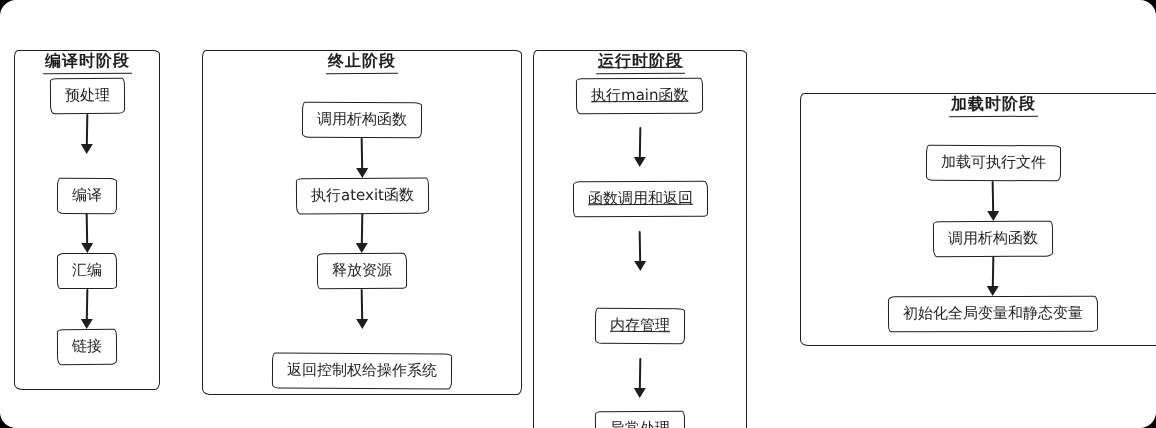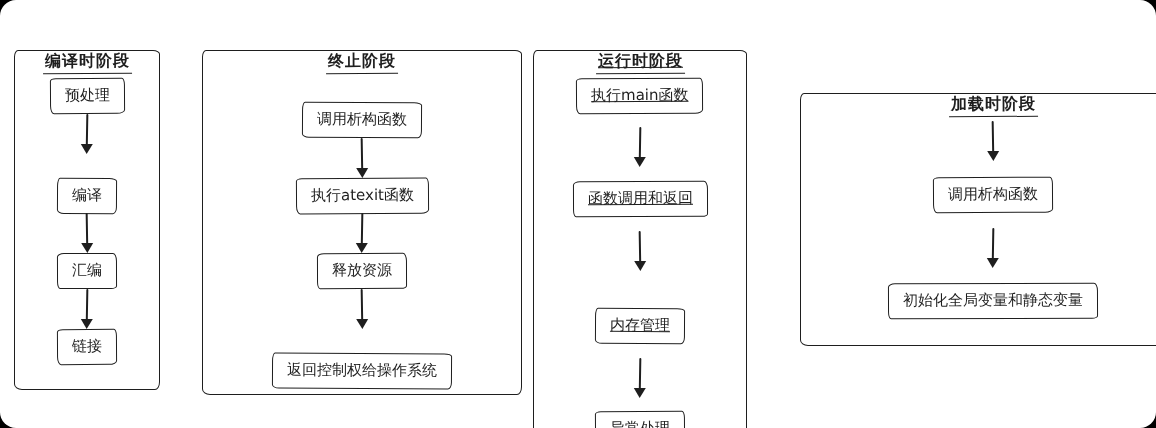--- a/index.html
+++ b/index.html
@@ -151,20 +151,21 @@
             <span class="line"></span>
             <span class="head"></span>
           </div>
         <div class="node r1">异常处理</div>
       </div>
     </section>
 
     <section class="group" style="left:800px;top:93px;width:386px;height:253px;">
       <h2 class="group-title">加载时阶段</h2>
       <div class="flow">
+        <div class="node r2">加载可执行文件</div>
         <div class="arrow a-tilt2">
             <span class="line"></span>
             <span class="head"></span>
           </div>
         <div class="node r1">调用析构函数</div>
         <div class="arrow a-tilt1">
             <span class="line"></span>
             <span class="head"></span>
           </div>
         <div class="node r3">初始化全局变量和静态变量</div>

